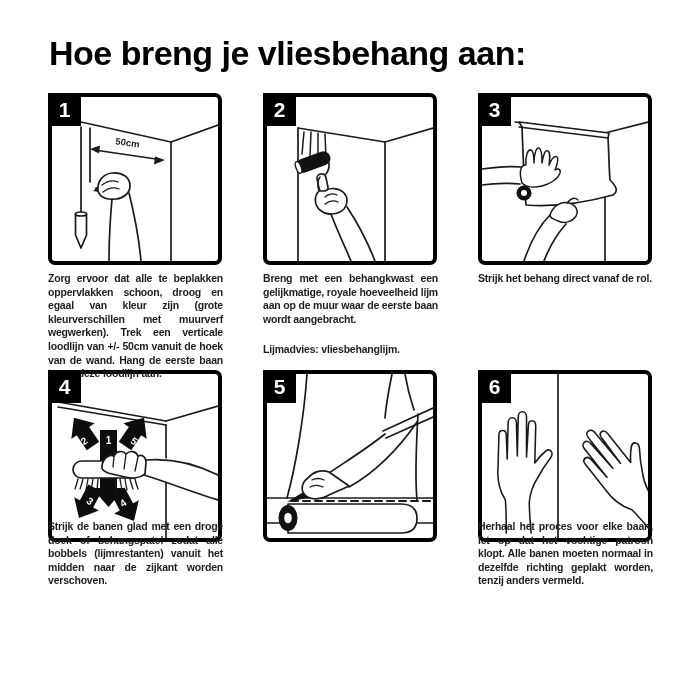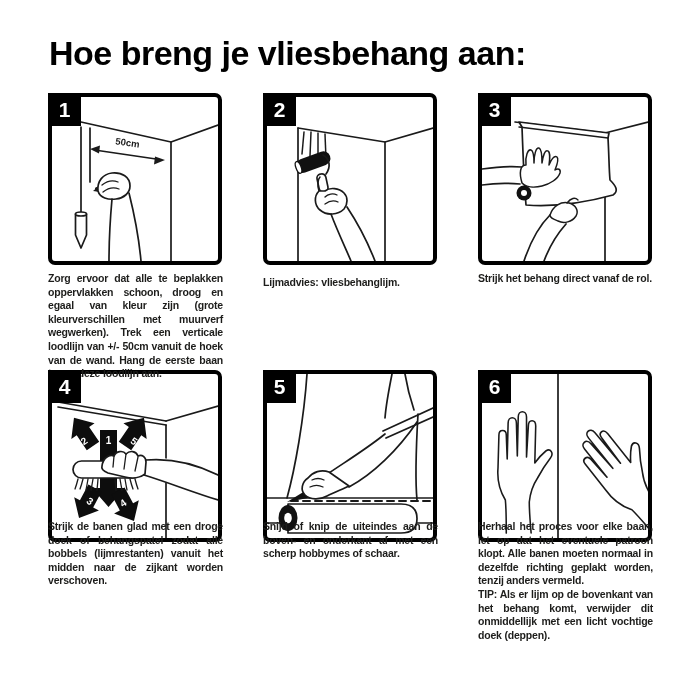--- a/index.html
+++ b/index.html
@@ -9,21 +9,21 @@
          letter-spacing:-0.5px;color:#000;}
   .panel{position:absolute;width:174px;height:172px;border:4px solid #000;
          border-radius:7px;background:#fff;box-sizing:border-box;}
   .badge{position:absolute;top:-4px;left:-4px;width:33px;height:33px;background:#000;
          color:#fff;font-weight:700;font-size:21px;display:flex;align-items:center;
          justify-content:center;z-index:3;}
   .panel svg{position:absolute;left:0;top:0;}
   .step-text{position:absolute;width:175px;font-size:10.5px;font-weight:700;
              line-height:13.6px;color:#1d1d1b;text-align:justify;letter-spacing:-0.2px;}
   .step-text p{margin:0;}
-  .step-text p.gap{margin-top:4px;}
+  .step-text p.gap{margin-top:17px;}
   .c1{left:48px;} .c2{left:263px;} .c3{left:478px;}
   .r1p{top:93px;} .r2p{top:370px;} .r1t{top:272px;} .r2t{top:520px;}
   svg text{font-family:"Liberation Sans",sans-serif;font-weight:700;}
 </style>
 </head>
 <body>
 
 <div class="page">
 
   <div class="title">Hoe breng je vliesbehang aan:</div>
@@ -221,29 +221,26 @@
         <path id="hand-shape" transform="translate(-7,-5) scale(0.92,1)" d="M34,164 C34,150 34,140 33,131 C27,122 24,110 25,99 L26,66 C26,60 34,60 34,66 L35,90 L36,54 C36,47 45,47 45,54 L46,87 L47,48 C47,41 56,41 56,48 L56,88 L58,57 C58,50 66,50 66,57 L65,94 C69,89 73,85 77,82 C82,79 86,84 82,89 C77,95 72,102 68,109 C63,116 60,124 59,133 C59,143 60,153 61,164" fill="#fff"></path>
         <use href="#hand-shape" transform="translate(152,117) rotate(-40) translate(-37,-113)"></use>
       </g>
     </svg>
   </div>
 
   <div class="step-text c1 r1t">
     <p>Zorg ervoor dat alle te beplakken oppervlakken schoon, droog en egaal van kleur zijn (grote kleurverschillen met muurverf wegwerken). Trek een verticale loodlijn van +/- 50cm vanuit de hoek van de wand. Hang de eerste baan tegen deze loodlijn aan.</p>
   </div>
   <div class="step-text c2 r1t">
+    <p>Breng met een behangkwast een gelijkmatige, royale hoeveelheid lijm aan op de muur waar de eerste baan wordt aangebracht.</p>
     <p class="gap">Lijmadvies: vliesbehanglijm.</p>
   </div>
   <div class="step-text c3 r1t">
     <p>Strijk het behang direct vanaf de rol.</p>
   </div>
   <div class="step-text c1 r2t">
     <p>Strijk de banen glad met een droge doek of behangspatel zodat alle bobbels (lijmrestanten) vanuit het midden naar de zijkant worden verschoven.</p>
   </div>
-  <div class="step-text c2 r2t">
-    <p>Snijd of knip de uiteindes aan de boven- en onderkant af met een scherp hobbymes of schaar.</p>
-  </div>
   <div class="step-text c3 r2t">
-    <p>Herhaal het proces voor elke baan, let op dat het eventuele patroon klopt. Alle banen moeten normaal in dezelfde richting geplakt worden, tenzij anders vermeld.</p>
-    <p>TIP: Als er lijm op de bovenkant van het behang komt, verwijder dit onmiddellijk met een licht vochtige doek (deppen).</p>
+    <p>Herhaal het proces voor elke baan, let op dat het vochtige patroon klopt. Alle banen moeten normaal in dezelfde richting geplakt worden, tenzij anders vermeld.</p>
   </div>
 
 </div>
 
 </body></html>

